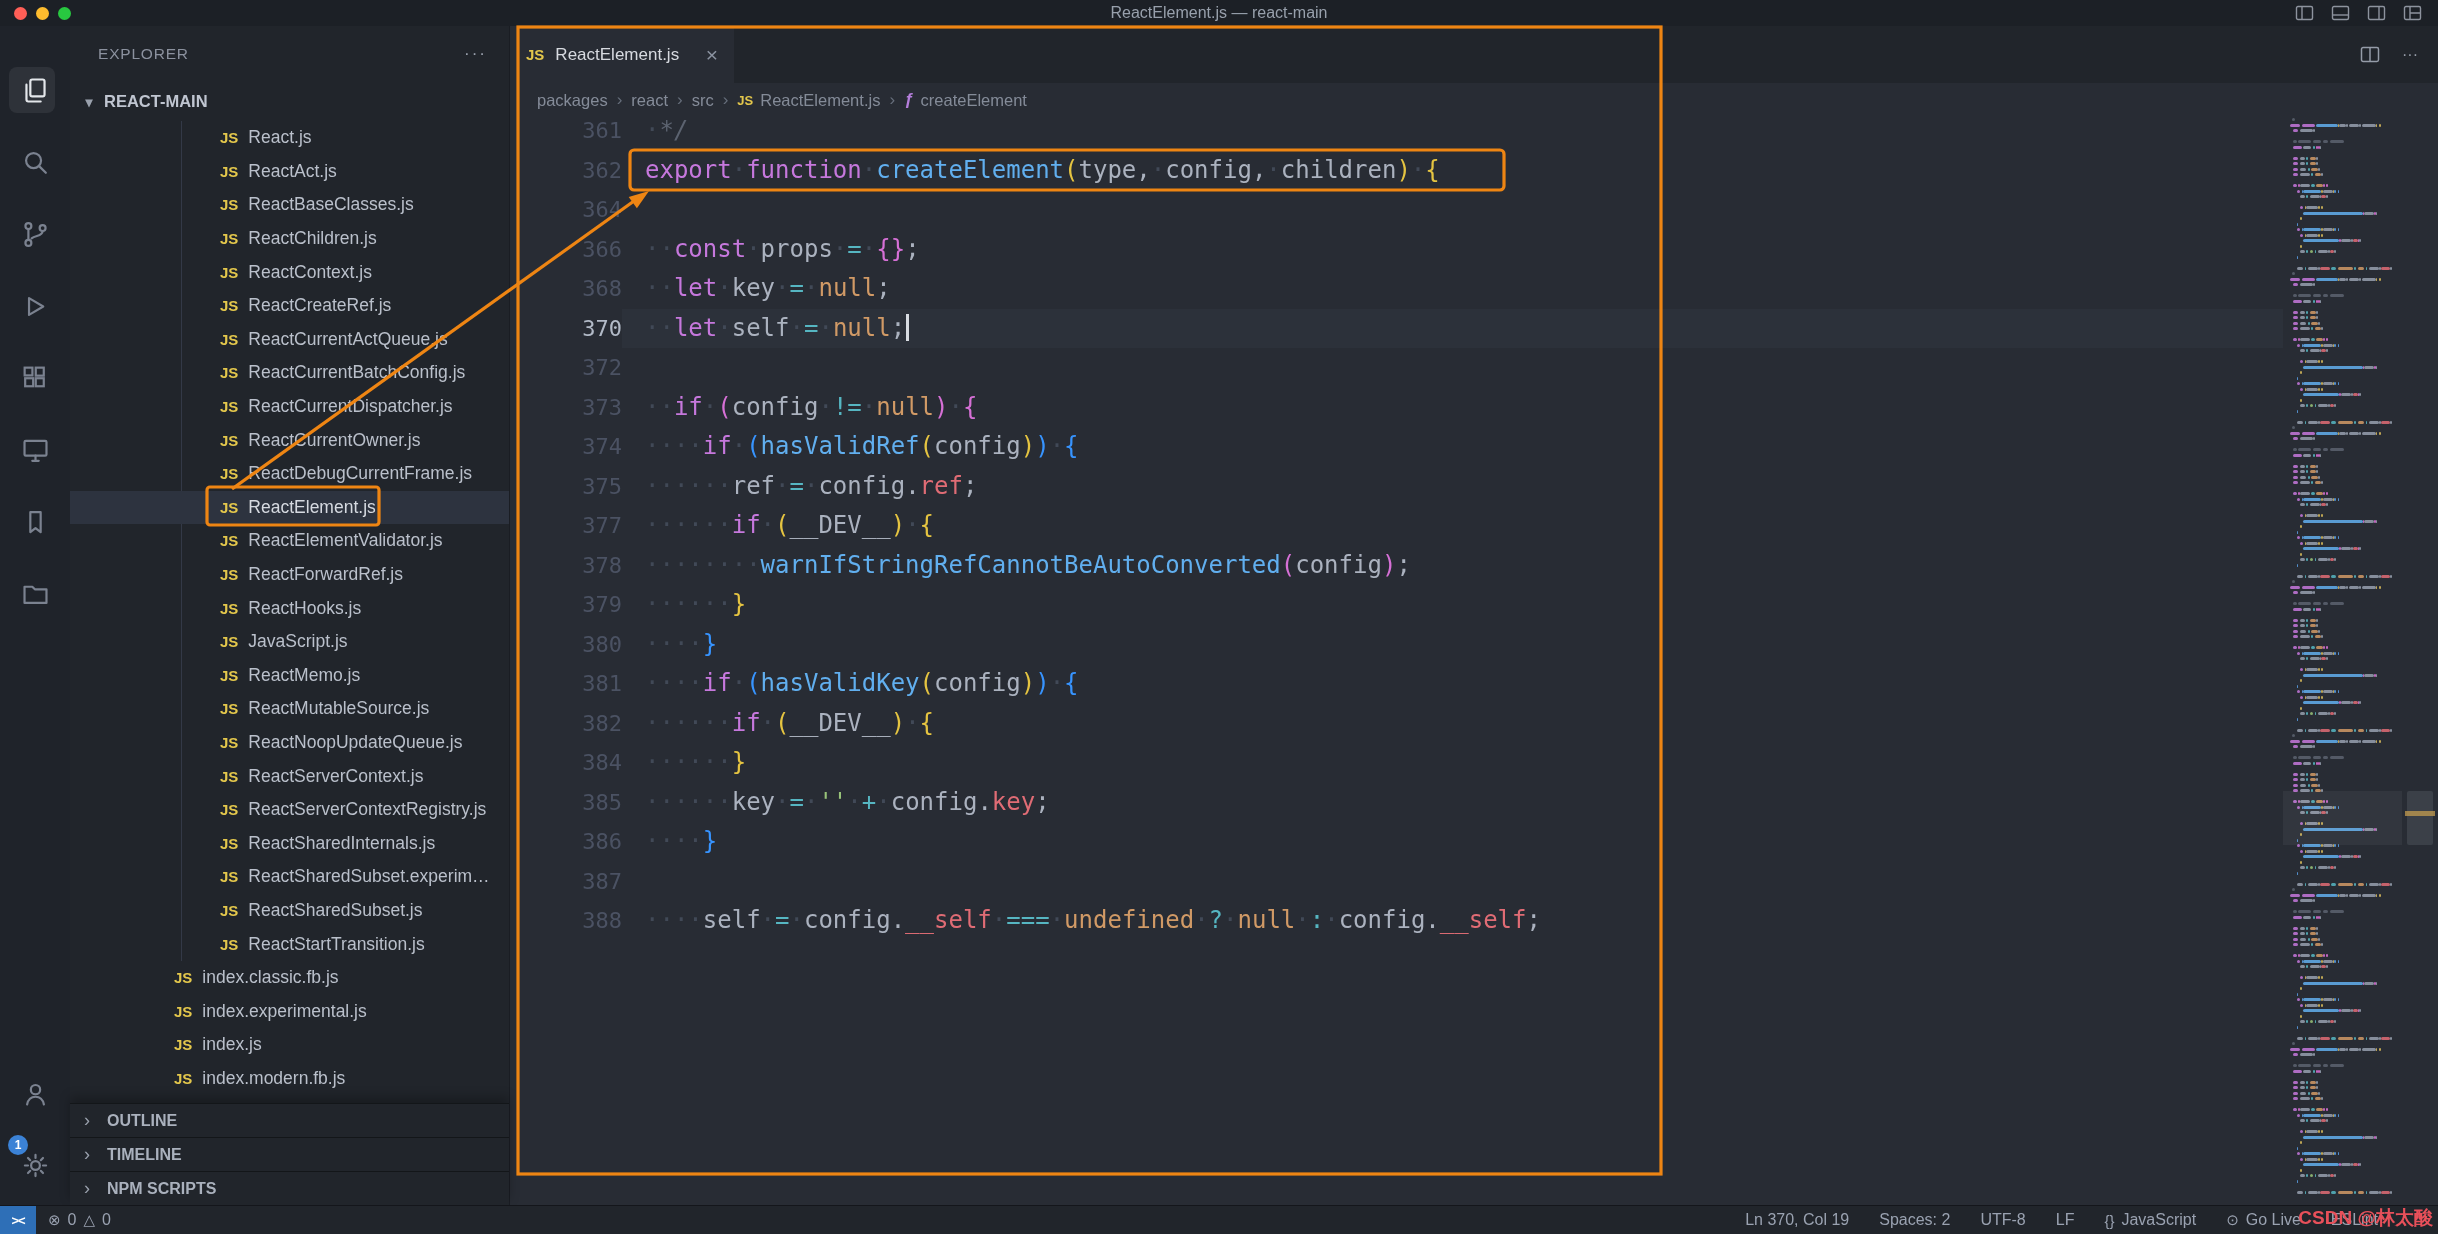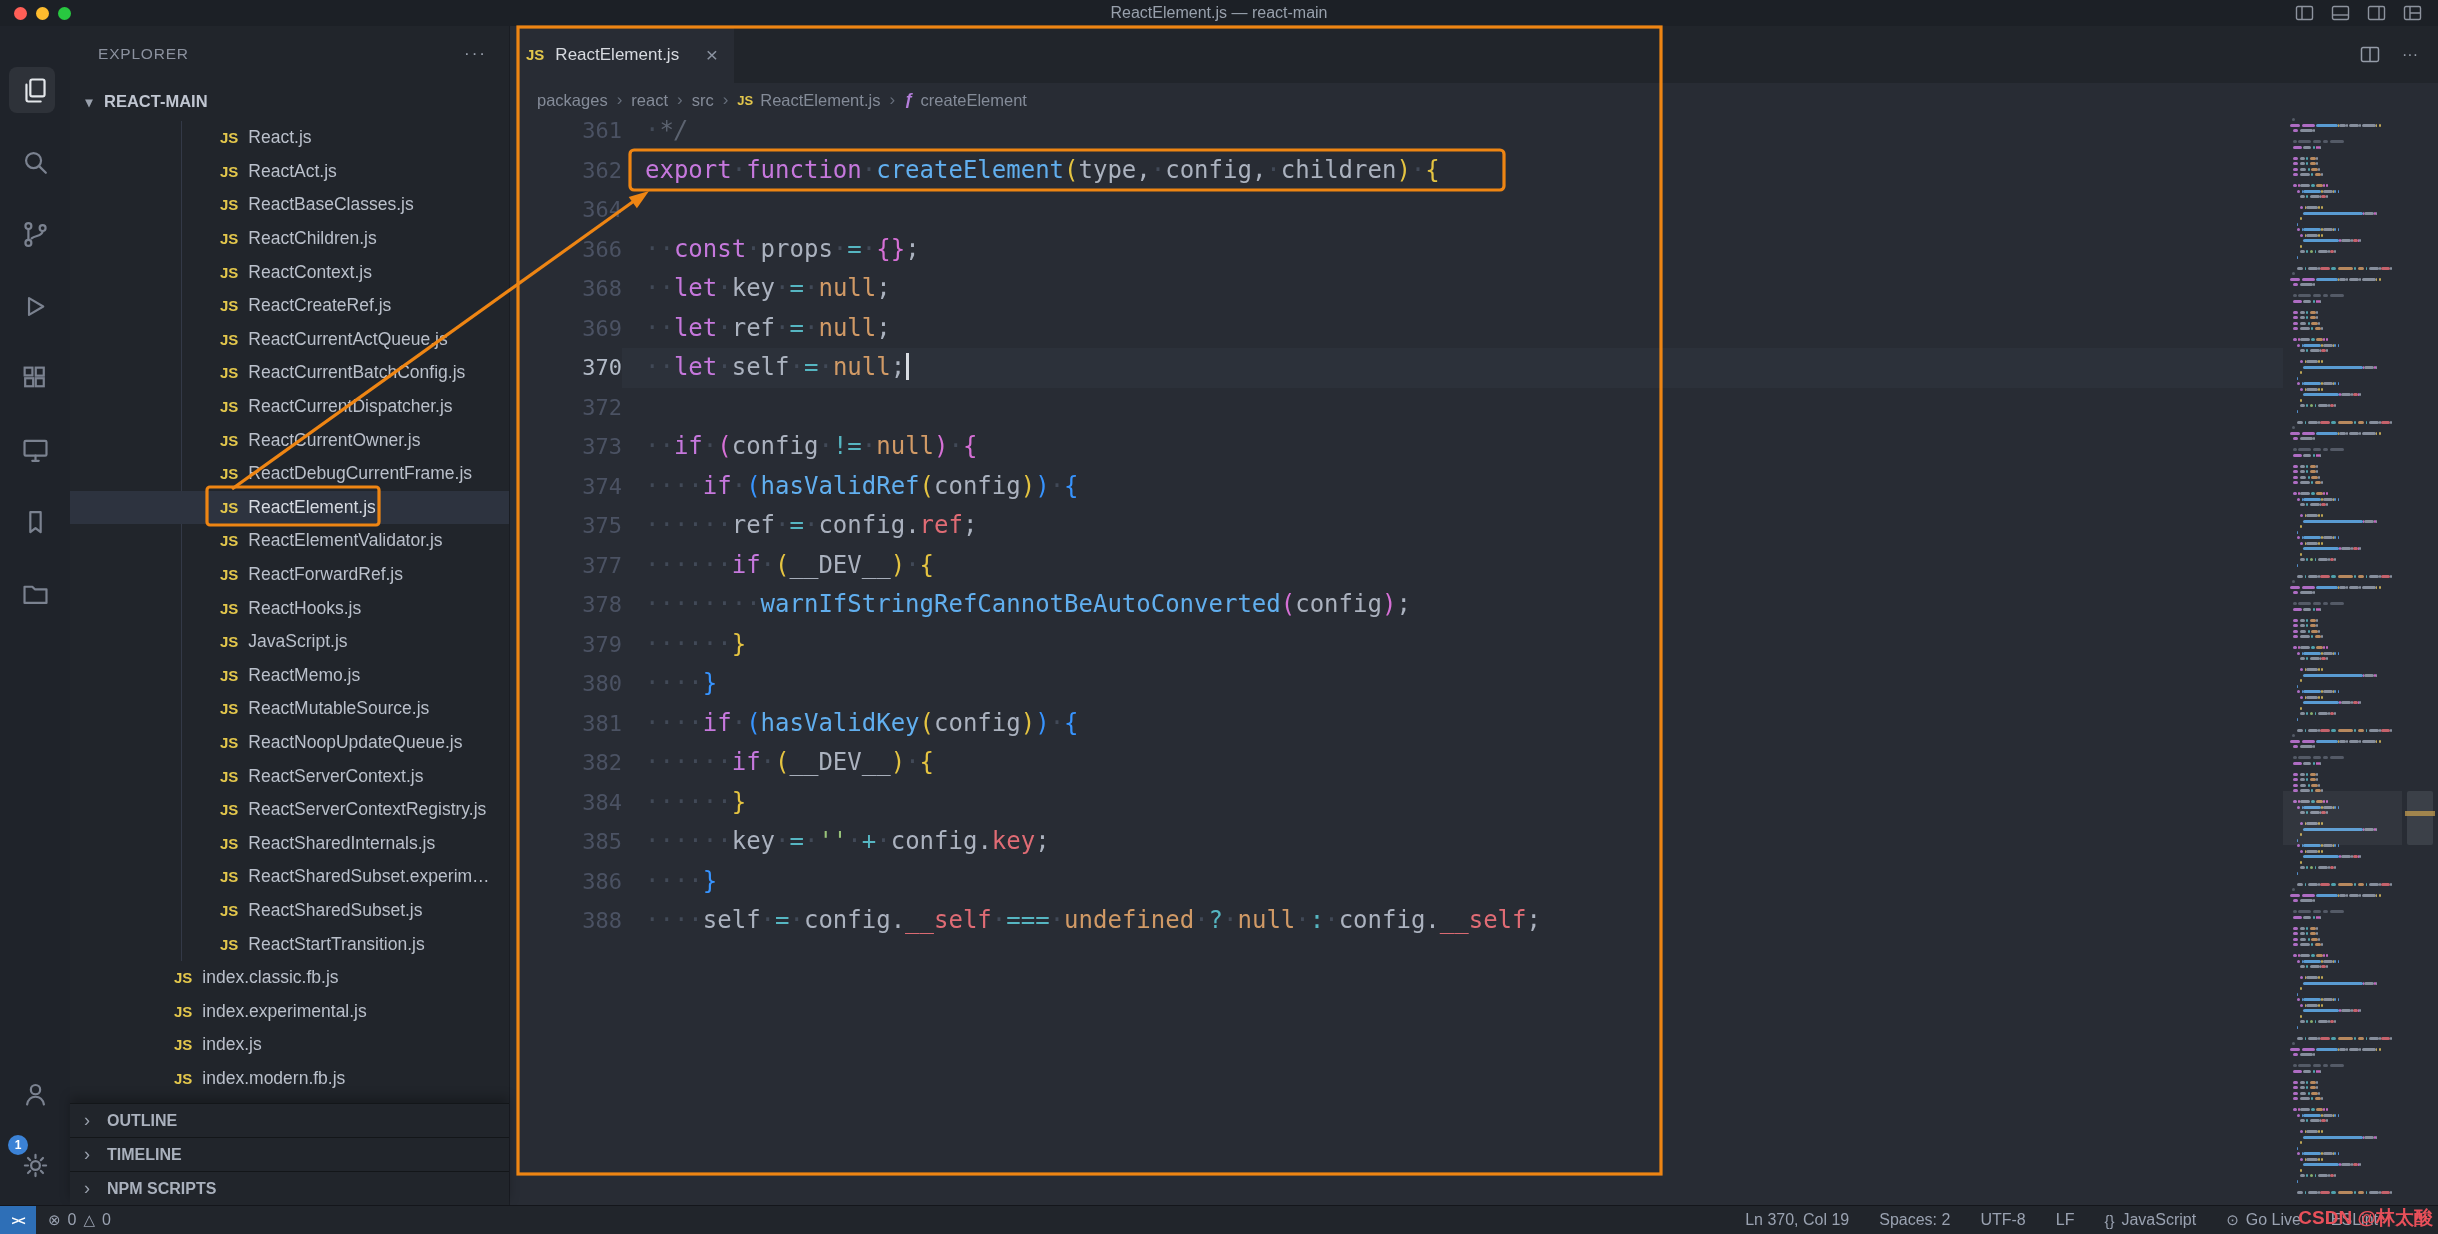--- a/index.html
+++ b/index.html
@@ -369,35 +369,35 @@
             <span>createElement</span>
           </span>
         </div>
       <div id="code-wrap">
         <div id="lines">
             <div class="cl"><div class="gut">361</div><div class="ct"><span class="t-w">·</span><span class="t-c">*/</span></div></div>
             <div class="cl"><div class="gut">362</div><div class="ct"><span class="t-k">export</span><span class="t-w">·</span><span class="t-k">function</span><span class="t-w">·</span><span class="t-f">createElement</span><span class="t-b1">(</span><span class="t-v">type</span><span class="t-d">,</span><span class="t-w">·</span><span class="t-v">config</span><span class="t-d">,</span><span class="t-w">·</span><span class="t-v">children</span><span class="t-b1">)</span><span class="t-w">·</span><span class="t-b1">{</span></div></div>
             <div class="cl"><div class="gut">364</div><div class="ct"></div></div>
             <div class="cl"><div class="gut">366</div><div class="ct"><span class="t-w">··</span><span class="t-k">const</span><span class="t-w">·</span><span class="t-v">props</span><span class="t-w">·</span><span class="t-o">=</span><span class="t-w">·</span><span class="t-b2">{</span><span class="t-b2">}</span><span class="t-d">;</span></div></div>
             <div class="cl"><div class="gut">368</div><div class="ct"><span class="t-w">··</span><span class="t-k">let</span><span class="t-w">·</span><span class="t-v">key</span><span class="t-w">·</span><span class="t-o">=</span><span class="t-w">·</span><span class="t-n">null</span><span class="t-d">;</span></div></div>
-            <div class="cl"><div class="gut">369</div><div class="ct"><span class="t-w">··</span><span class="t-k">let</span><span class="t-w">·</span><span class="t-v">ref</span><span class="t-w">·</span><span class="t-o">=</span><span class="t-w">·</span><span class="t-n">null</span><span class="t-d">;</span></div></div>
             <div class="cl cur"><div class="gut">370</div><div class="ct"><span class="t-w">··</span><span class="t-k">let</span><span class="t-w">·</span><span class="t-v">self</span><span class="t-w">·</span><span class="t-o">=</span><span class="t-w">·</span><span class="t-n">null</span><span class="t-d">;</span><span class="cursor"></span></div></div>
             <div class="cl"><div class="gut">372</div><div class="ct"></div></div>
             <div class="cl"><div class="gut">373</div><div class="ct"><span class="t-w">··</span><span class="t-k">if</span><span class="t-w">·</span><span class="t-b2">(</span><span class="t-v">config</span><span class="t-w">·</span><span class="t-o">!=</span><span class="t-w">·</span><span class="t-n">null</span><span class="t-b2">)</span><span class="t-w">·</span><span class="t-b2">{</span></div></div>
             <div class="cl"><div class="gut">374</div><div class="ct"><span class="t-w">····</span><span class="t-k">if</span><span class="t-w">·</span><span class="t-b3">(</span><span class="t-f">hasValidRef</span><span class="t-b1">(</span><span class="t-v">config</span><span class="t-b1">)</span><span class="t-b3">)</span><span class="t-w">·</span><span class="t-b3">{</span></div></div>
             <div class="cl"><div class="gut">375</div><div class="ct"><span class="t-w">······</span><span class="t-v">ref</span><span class="t-w">·</span><span class="t-o">=</span><span class="t-w">·</span><span class="t-v">config</span><span class="t-d">.</span><span class="t-p">ref</span><span class="t-d">;</span></div></div>
             <div class="cl"><div class="gut">377</div><div class="ct"><span class="t-w">······</span><span class="t-k">if</span><span class="t-w">·</span><span class="t-b1">(</span><span class="t-v">__DEV__</span><span class="t-b1">)</span><span class="t-w">·</span><span class="t-b1">{</span></div></div>
             <div class="cl"><div class="gut">378</div><div class="ct"><span class="t-w">········</span><span class="t-f">warnIfStringRefCannotBeAutoConverted</span><span class="t-b2">(</span><span class="t-v">config</span><span class="t-b2">)</span><span class="t-d">;</span></div></div>
             <div class="cl"><div class="gut">379</div><div class="ct"><span class="t-w">······</span><span class="t-b1">}</span></div></div>
             <div class="cl"><div class="gut">380</div><div class="ct"><span class="t-w">····</span><span class="t-b3">}</span></div></div>
             <div class="cl"><div class="gut">381</div><div class="ct"><span class="t-w">····</span><span class="t-k">if</span><span class="t-w">·</span><span class="t-b3">(</span><span class="t-f">hasValidKey</span><span class="t-b1">(</span><span class="t-v">config</span><span class="t-b1">)</span><span class="t-b3">)</span><span class="t-w">·</span><span class="t-b3">{</span></div></div>
             <div class="cl"><div class="gut">382</div><div class="ct"><span class="t-w">······</span><span class="t-k">if</span><span class="t-w">·</span><span class="t-b1">(</span><span class="t-v">__DEV__</span><span class="t-b1">)</span><span class="t-w">·</span><span class="t-b1">{</span></div></div>
             <div class="cl"><div class="gut">384</div><div class="ct"><span class="t-w">······</span><span class="t-b1">}</span></div></div>
             <div class="cl"><div class="gut">385</div><div class="ct"><span class="t-w">······</span><span class="t-v">key</span><span class="t-w">·</span><span class="t-o">=</span><span class="t-w">·</span><span class="t-s">''</span><span class="t-w">·</span><span class="t-o">+</span><span class="t-w">·</span><span class="t-v">config</span><span class="t-d">.</span><span class="t-p">key</span><span class="t-d">;</span></div></div>
             <div class="cl"><div class="gut">386</div><div class="ct"><span class="t-w">····</span><span class="t-b3">}</span></div></div>
+            <div class="cl"><div class="gut">387</div><div class="ct"></div></div>
             <div class="cl"><div class="gut">388</div><div class="ct"><span class="t-w">····</span><span class="t-v">self</span><span class="t-w">·</span><span class="t-o">=</span><span class="t-w">·</span><span class="t-v">config</span><span class="t-d">.</span><span class="t-p">__self</span><span class="t-w">·</span><span class="t-o">===</span><span class="t-w">·</span><span class="t-n">undefined</span><span class="t-w">·</span><span class="t-o">?</span><span class="t-w">·</span><span class="t-n">null</span><span class="t-w">·</span><span class="t-o">:</span><span class="t-w">·</span><span class="t-v">config</span><span class="t-d">.</span><span class="t-p">__self</span><span class="t-d">;</span></div></div>
           </div>
         <div id="minimap">
           <div id="mm-content">
               <div class="mm-line">
                 <span class="mm-tok" style="width: 1.65px;"></span>
                 <span class="mm-tok" style="width: 3.3px; background: rgb(92, 99, 112);"></span>
               </div>
               <div class="mm-line">
                 <span class="mm-tok" style="width: 9.9px; background: rgb(198, 120, 221);"></span>

